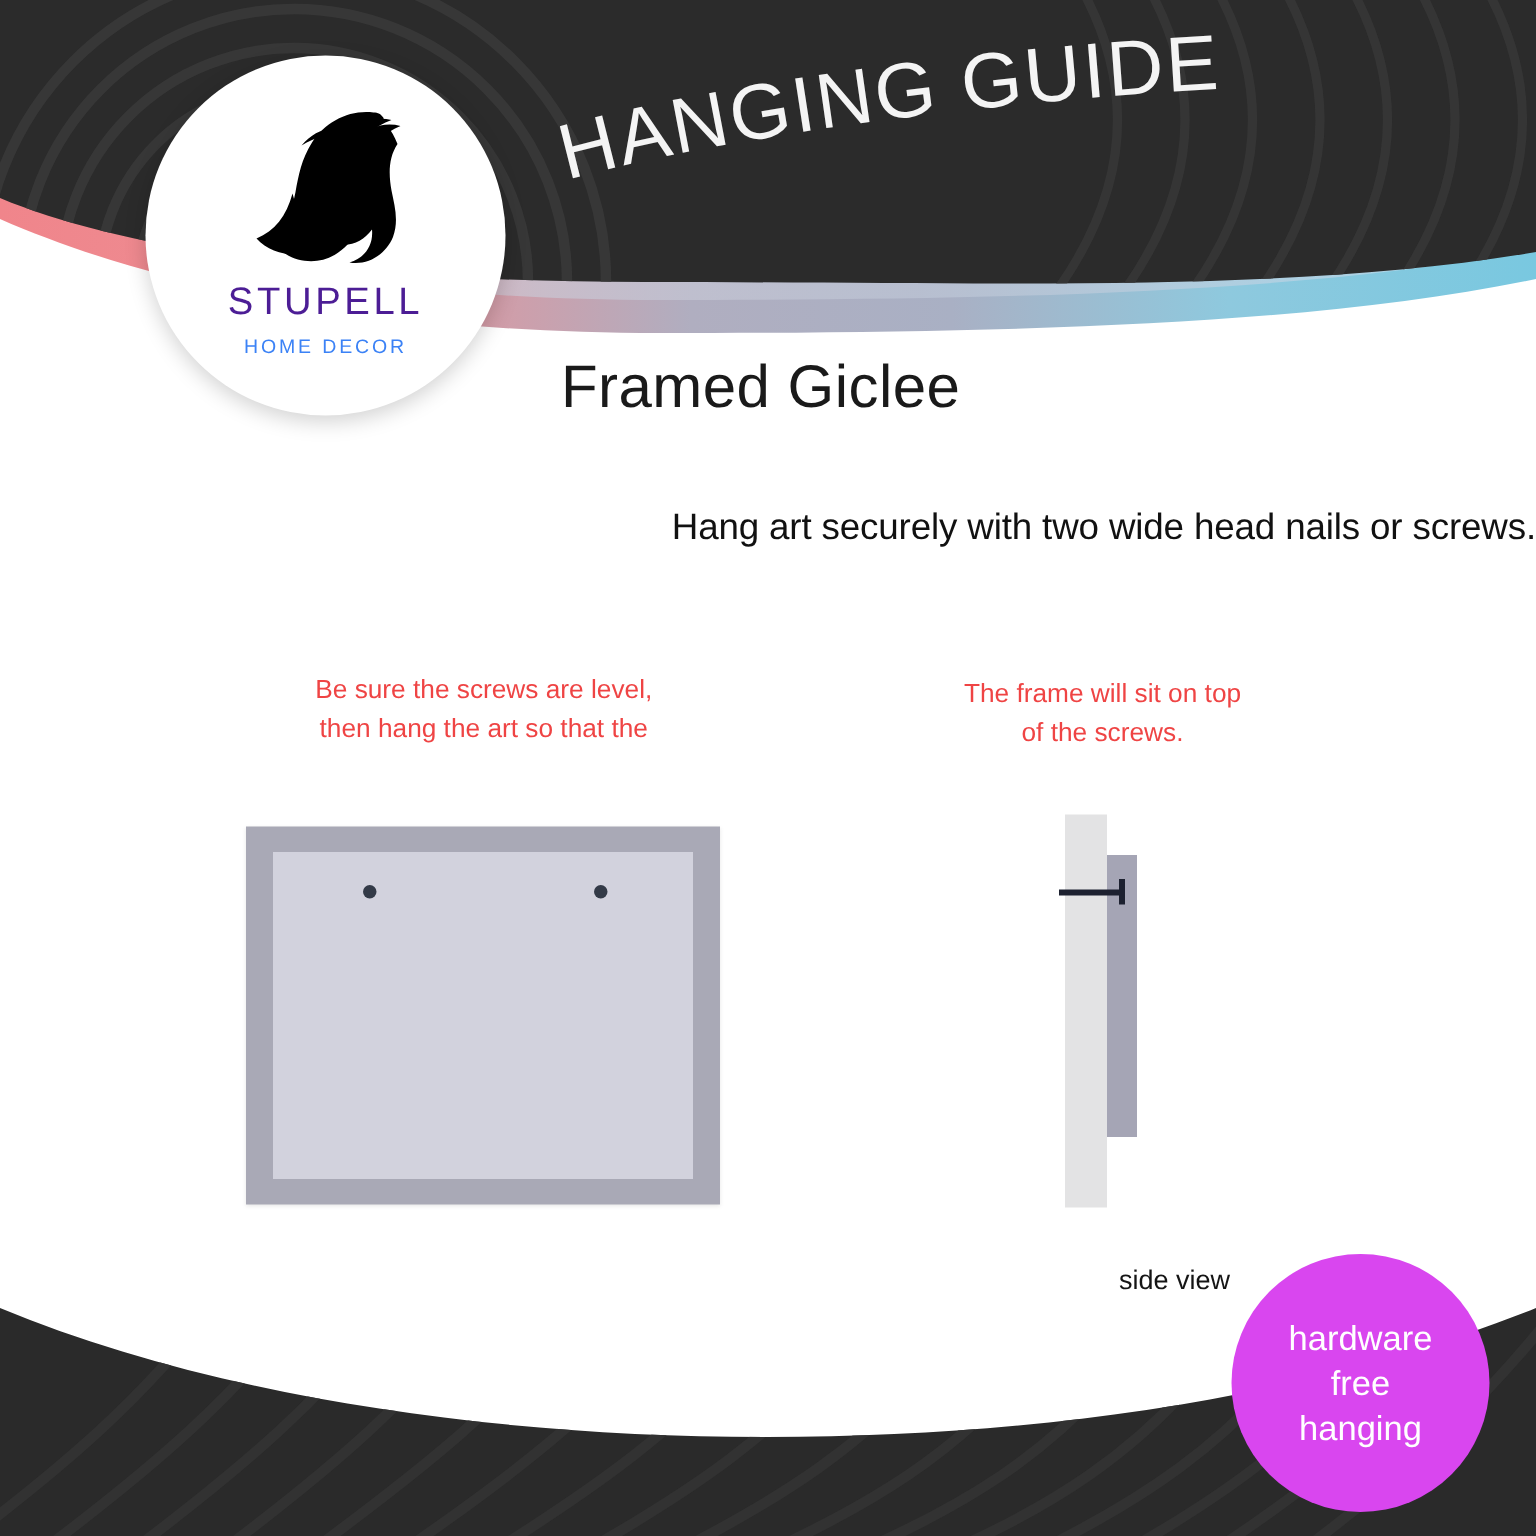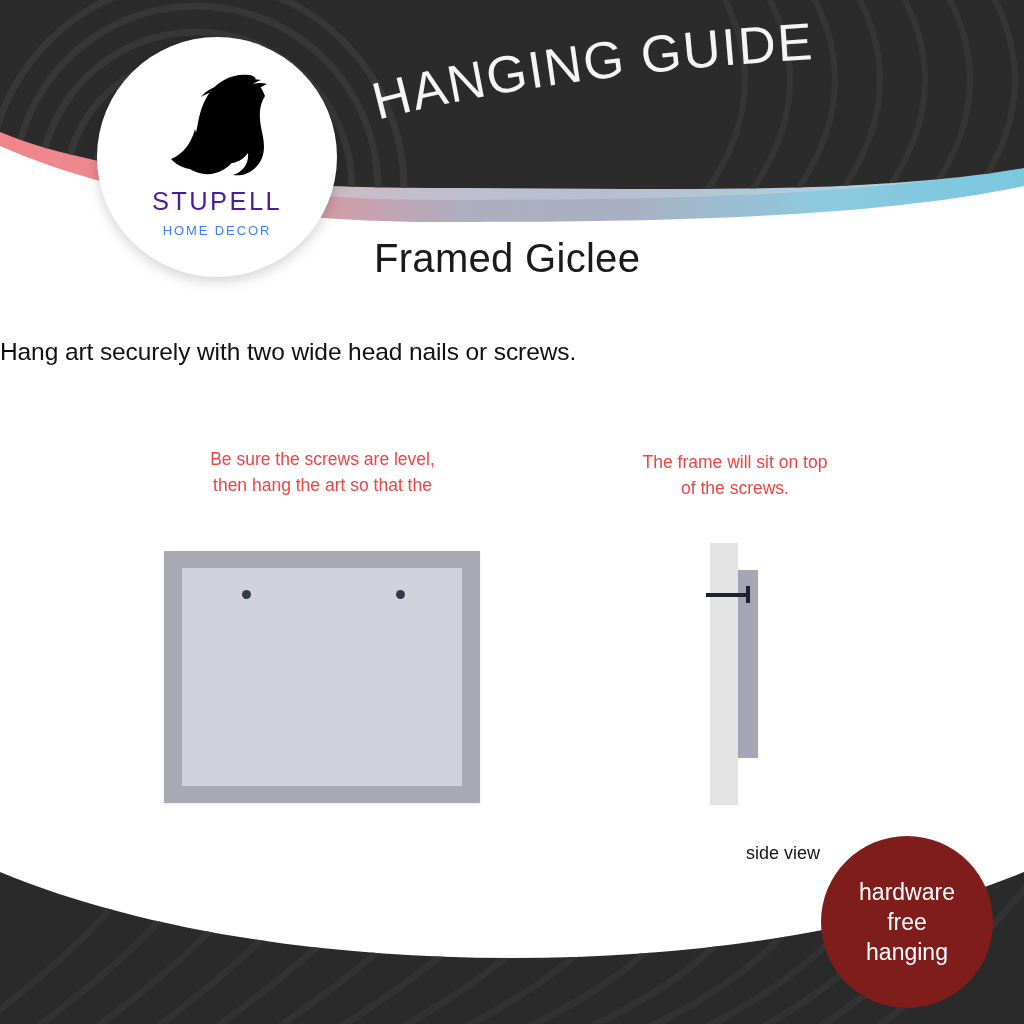--- a/index.html
+++ b/index.html
@@ -91,21 +91,21 @@
     line-height: 1;
     font-family: "Liberation Sans", sans-serif;
   }
 
   
   #main-instruction {
     position: absolute;
     left: 0;
     top: 338px;
     width: 1024px;
-    text-align: left;
+    text-align: right;
     font-size: 24.5px;
     color: #111111;
     font-weight: 500;
     letter-spacing: -0.1px;
     font-family: "Liberation Sans", sans-serif;
   }
 
   
   .caption {
     position: absolute;
@@ -213,21 +213,21 @@
   }
 
   
   #hardware-badge {
     position: absolute;
     left: 821px;
     top: 836px;
     width: 172px;
     height: 172px;
     border-radius: 50%;
-    background: #7f1d1d;
+    background: #d946ef;
     display: flex;
     flex-direction: column;
     align-items: center;
     justify-content: center;
     color: #ffffff;
     font-size: 23px;
     line-height: 30px;
     font-weight: 400;
     text-align: center;
     font-family: "Liberation Sans", sans-serif;

